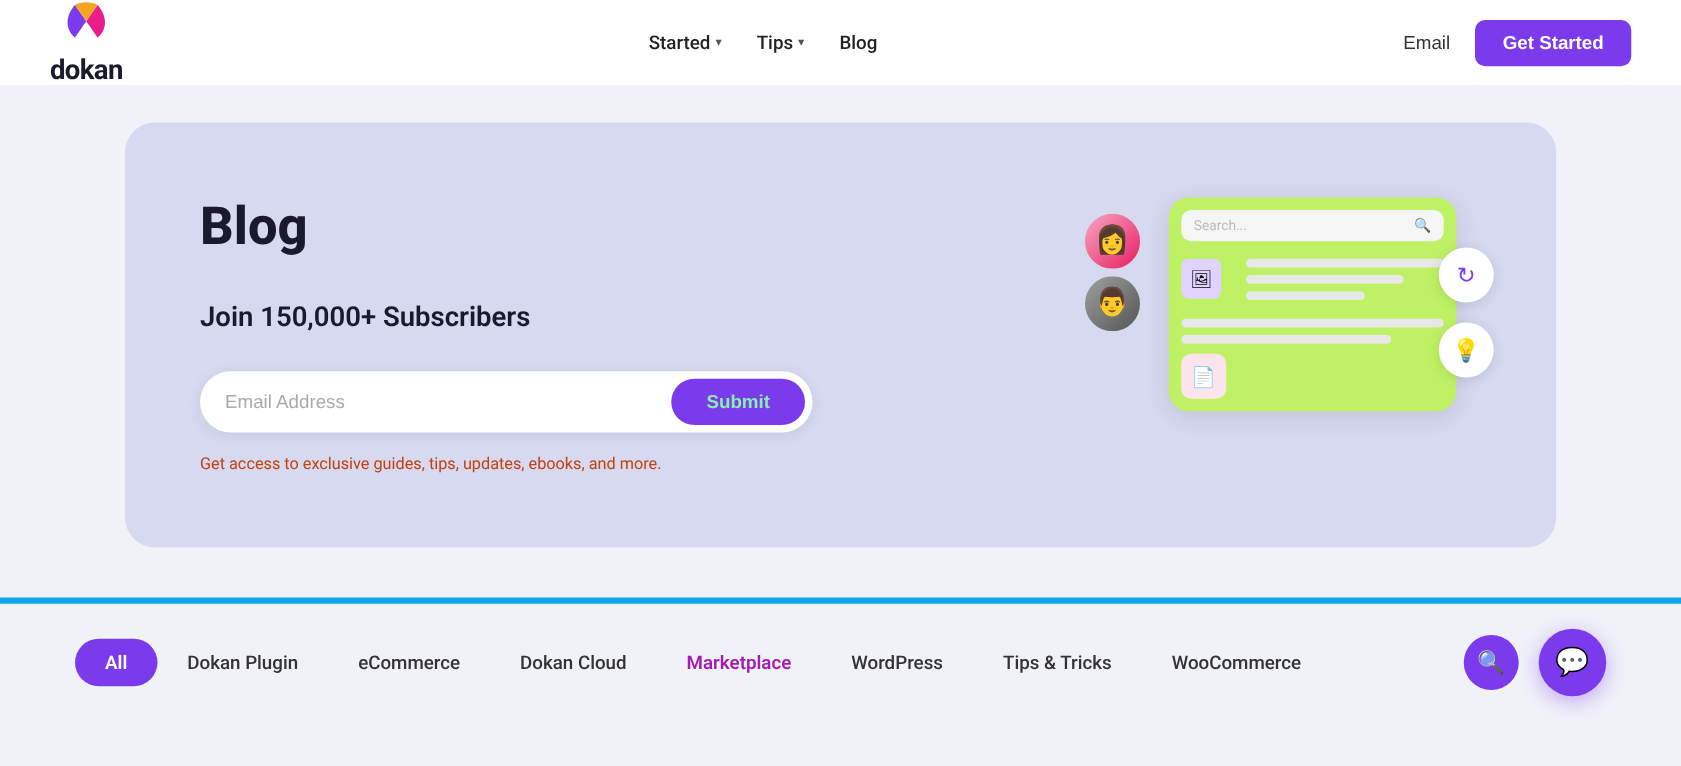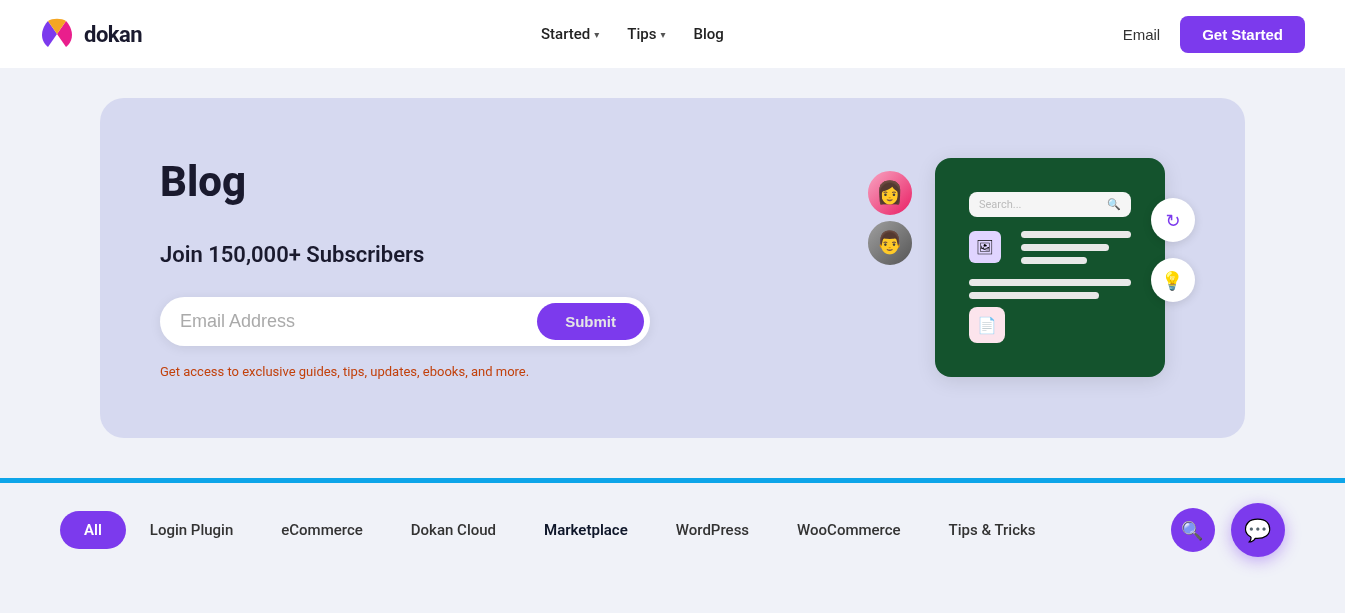--- a/index.html
+++ b/index.html
@@ -19,20 +19,21 @@
       align-items: center;
       padding: 0 40px;
       justify-content: space-between;
       position: relative;
       z-index: 10;
     }
     .logo-area {
       display: flex;
       align-items: center;
       gap: 10px;
+      flex-direction: column;
     }
     .logo-icon {
       width: 34px;
       height: 34px;
     }
     .logo-text {
       font-size: 22px;
       font-weight: 700;
       color: #1a1a2e;
       letter-spacing: -0.5px;
@@ -118,30 +119,30 @@
       border-radius: 50px;
       padding: 6px 6px 6px 20px;
       width: 490px;
       box-shadow: 0 2px 12px rgba(0,0,0,0.08);
       margin-bottom: 18px;
     }
     .email-input {
       flex: 1;
       border: none;
       outline: none;
-      font-size: 18px;
+      font-size: 15px;
       color: #333;
       background: transparent;
     }
     .email-input::placeholder {
       color: #aaa;
     }
     .submit-btn {
       background: #7c3aed;
-      color: #e5e5e5;
+      color: #86efac;
       border: none;
       border-radius: 50px;
       padding: 10px 28px;
       font-size: 15px;
       font-weight: 600;
       cursor: pointer;
       white-space: nowrap;
     }
     .hero-desc {
       font-size: 13px;
@@ -150,23 +151,23 @@
     }
 
     
     .hero-right {
       position: relative;
       width: 340px;
       height: 240px;
       flex-shrink: 0;
     }
     .ui-card {
-      background: #14532d;
+      background: #bef264;
       border-radius: 16px;
-      padding: 34px;
+      padding: 10px;
       width: 230px;
       position: absolute;
       right: 20px;
       top: 10px;
       box-shadow: 0 4px 20px rgba(0,0,0,0.1);
     }
     .search-bar-mock {
       display: flex;
       align-items: center;
       justify-content: space-between;
@@ -290,21 +291,21 @@
       border-radius: 50px;
       font-weight: 500;
       white-space: nowrap;
     }
     .tab-item.active {
       background: #7c3aed;
       color: #fff;
       font-weight: 600;
     }
     .tab-item.highlighted {
-      color: #0f172a;
+      color: #a21caf;
       font-weight: 600;
     }
     .tab-actions {
       margin-left: auto;
       display: flex;
       align-items: center;
       gap: 16px;
     }
     .search-circle-btn {
       width: 44px;
@@ -416,27 +417,27 @@
 
       <div class="float-icon float-icon-bulb" style="position:absolute; right:-10px; top:110px;">
         <span style="color:#00bcd4; font-size:18px;">💡</span>
       </div>
     </div>
   </div>
 </div>
 
 <div class="category-tabs">
   <div class="tab-item active">All</div>
-  <div class="tab-item">Login Plugin</div>
+  <div class="tab-item">Dokan Plugin</div>
   <div class="tab-item">eCommerce</div>
   <div class="tab-item">Dokan Cloud</div>
   <div class="tab-item highlighted">Marketplace</div>
   <div class="tab-item">WordPress</div>
+  <div class="tab-item">Tips &amp; Tricks</div>
   <div class="tab-item">WooCommerce</div>
-  <div class="tab-item">Tips &amp; Tricks</div>
 
   <div class="tab-actions">
     <div class="search-circle-btn">
       <span>🔍</span>
     </div>
     <div class="chat-circle-btn">
       <span>💬</span>
     </div>
   </div>
 </div>

